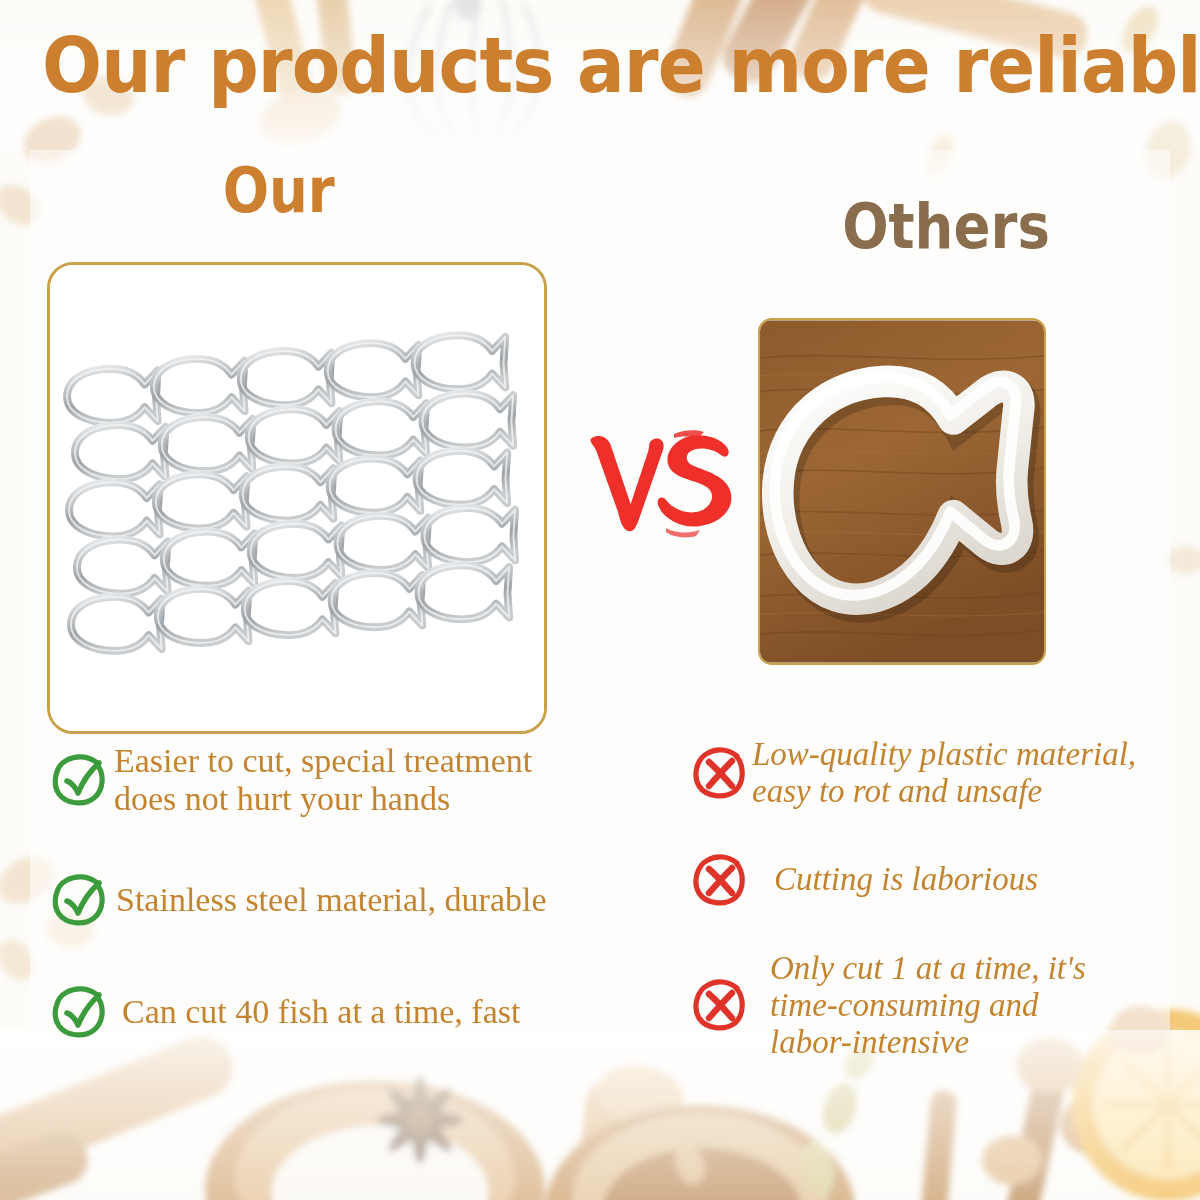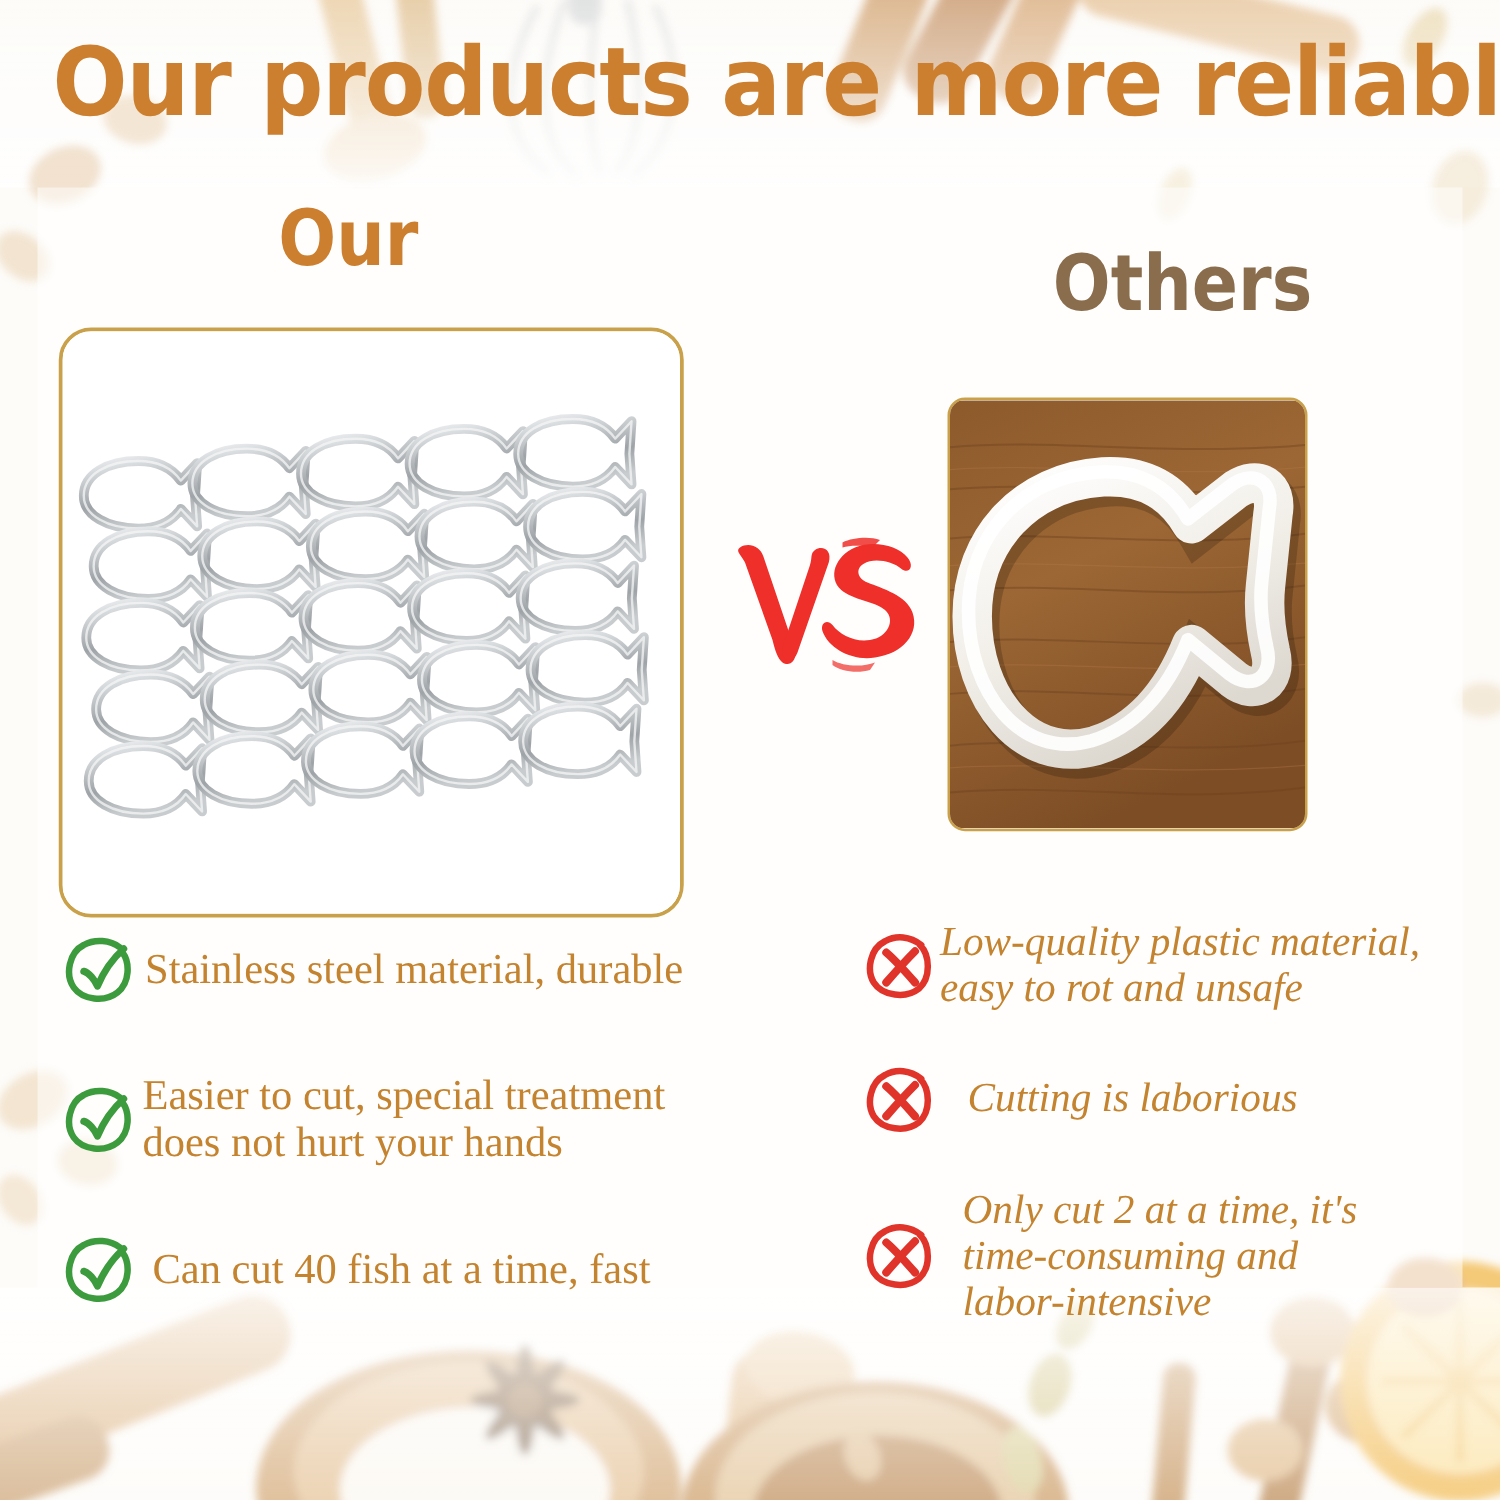--- a/index.html
+++ b/index.html
@@ -390,41 +390,41 @@
                  C 266 228, 248 240, 230 226
                  L 196 198
                  C 180 238, 156 268, 118 280
                  C 60 296, 18 240, 18 175 Z" fill="none" stroke="#ffffff" stroke-width="11" stroke-linejoin="round" opacity="0.9" transform="translate(-3 -4)"></path>
       </g>
     </svg>
   </div>
 
   <div class="bullets left">
 
-    <div class="bullet b-l1">
+    <div class="bullet b-l2">
       <span class="bullet-icon">
         <svg viewBox="0 0 56 56" aria-hidden="true">
           <path d="M46 14 C 52 22, 52 38, 42 46 C 32 54, 14 52, 7 42
                    C 0 32, 3 14, 15 8 C 24 3, 36 4, 44 10" fill="none" stroke="#3C9B3C" stroke-width="5.2" stroke-linecap="round"></path>
           <path d="M15 29 C 19 30, 24 36, 26 41 C 31 29, 38 19, 47 11" fill="none" stroke="#3C9B3C" stroke-width="5.6" stroke-linecap="round" stroke-linejoin="round"></path>
         </svg>
       </span>
-      <span class="bullet-text">Stainless steel material, durable</span>
-    </div>
-
-    <div class="bullet b-l2">
+      <span class="bullet-text">Easier to cut, special treatment
+does not hurt your hands</span>
+    </div>
+
+    <div class="bullet b-l1">
       <span class="bullet-icon">
         <svg viewBox="0 0 56 56" aria-hidden="true">
           <path d="M46 14 C 52 22, 52 38, 42 46 C 32 54, 14 52, 7 42
                    C 0 32, 3 14, 15 8 C 24 3, 36 4, 44 10" fill="none" stroke="#3C9B3C" stroke-width="5.2" stroke-linecap="round"></path>
           <path d="M15 29 C 19 30, 24 36, 26 41 C 31 29, 38 19, 47 11" fill="none" stroke="#3C9B3C" stroke-width="5.6" stroke-linecap="round" stroke-linejoin="round"></path>
         </svg>
       </span>
-      <span class="bullet-text">Easier to cut, special treatment
-does not hurt your hands</span>
+      <span class="bullet-text">Stainless steel material, durable</span>
     </div>
 
     <div class="bullet b-l3">
       <span class="bullet-icon">
         <svg viewBox="0 0 56 56" aria-hidden="true">
           <path d="M46 14 C 52 22, 52 38, 42 46 C 32 54, 14 52, 7 42
                    C 0 32, 3 14, 15 8 C 24 3, 36 4, 44 10" fill="none" stroke="#3C9B3C" stroke-width="5.2" stroke-linecap="round"></path>
           <path d="M15 29 C 19 30, 24 36, 26 41 C 31 29, 38 19, 47 11" fill="none" stroke="#3C9B3C" stroke-width="5.6" stroke-linecap="round" stroke-linejoin="round"></path>
         </svg>
       </span>
@@ -461,19 +461,19 @@
 
     <div class="bullet b-r3">
       <span class="bullet-icon">
         <svg viewBox="0 0 56 56" aria-hidden="true">
           <path d="M44 11 C 52 19, 53 37, 43 46 C 33 54, 14 52, 7 41
                    C 1 31, 4 14, 16 8 C 25 3, 36 4, 45 11" fill="none" stroke="#E0342B" stroke-width="5.2" stroke-linecap="round"></path>
           <path d="M17 17 C 24 23, 33 33, 40 41" fill="none" stroke="#E0342B" stroke-width="6.4" stroke-linecap="round"></path>
           <path d="M40 16 C 33 23, 24 33, 17 41" fill="none" stroke="#E0342B" stroke-width="6.4" stroke-linecap="round"></path>
         </svg>
       </span>
-      <span class="bullet-text">Only cut 2 at a time, it's
+      <span class="bullet-text">Only cut 1 at a time, it's
 time-consuming and
 labor-intensive</span>
     </div>
   </div>
 
 </div>
 
 </body></html>

